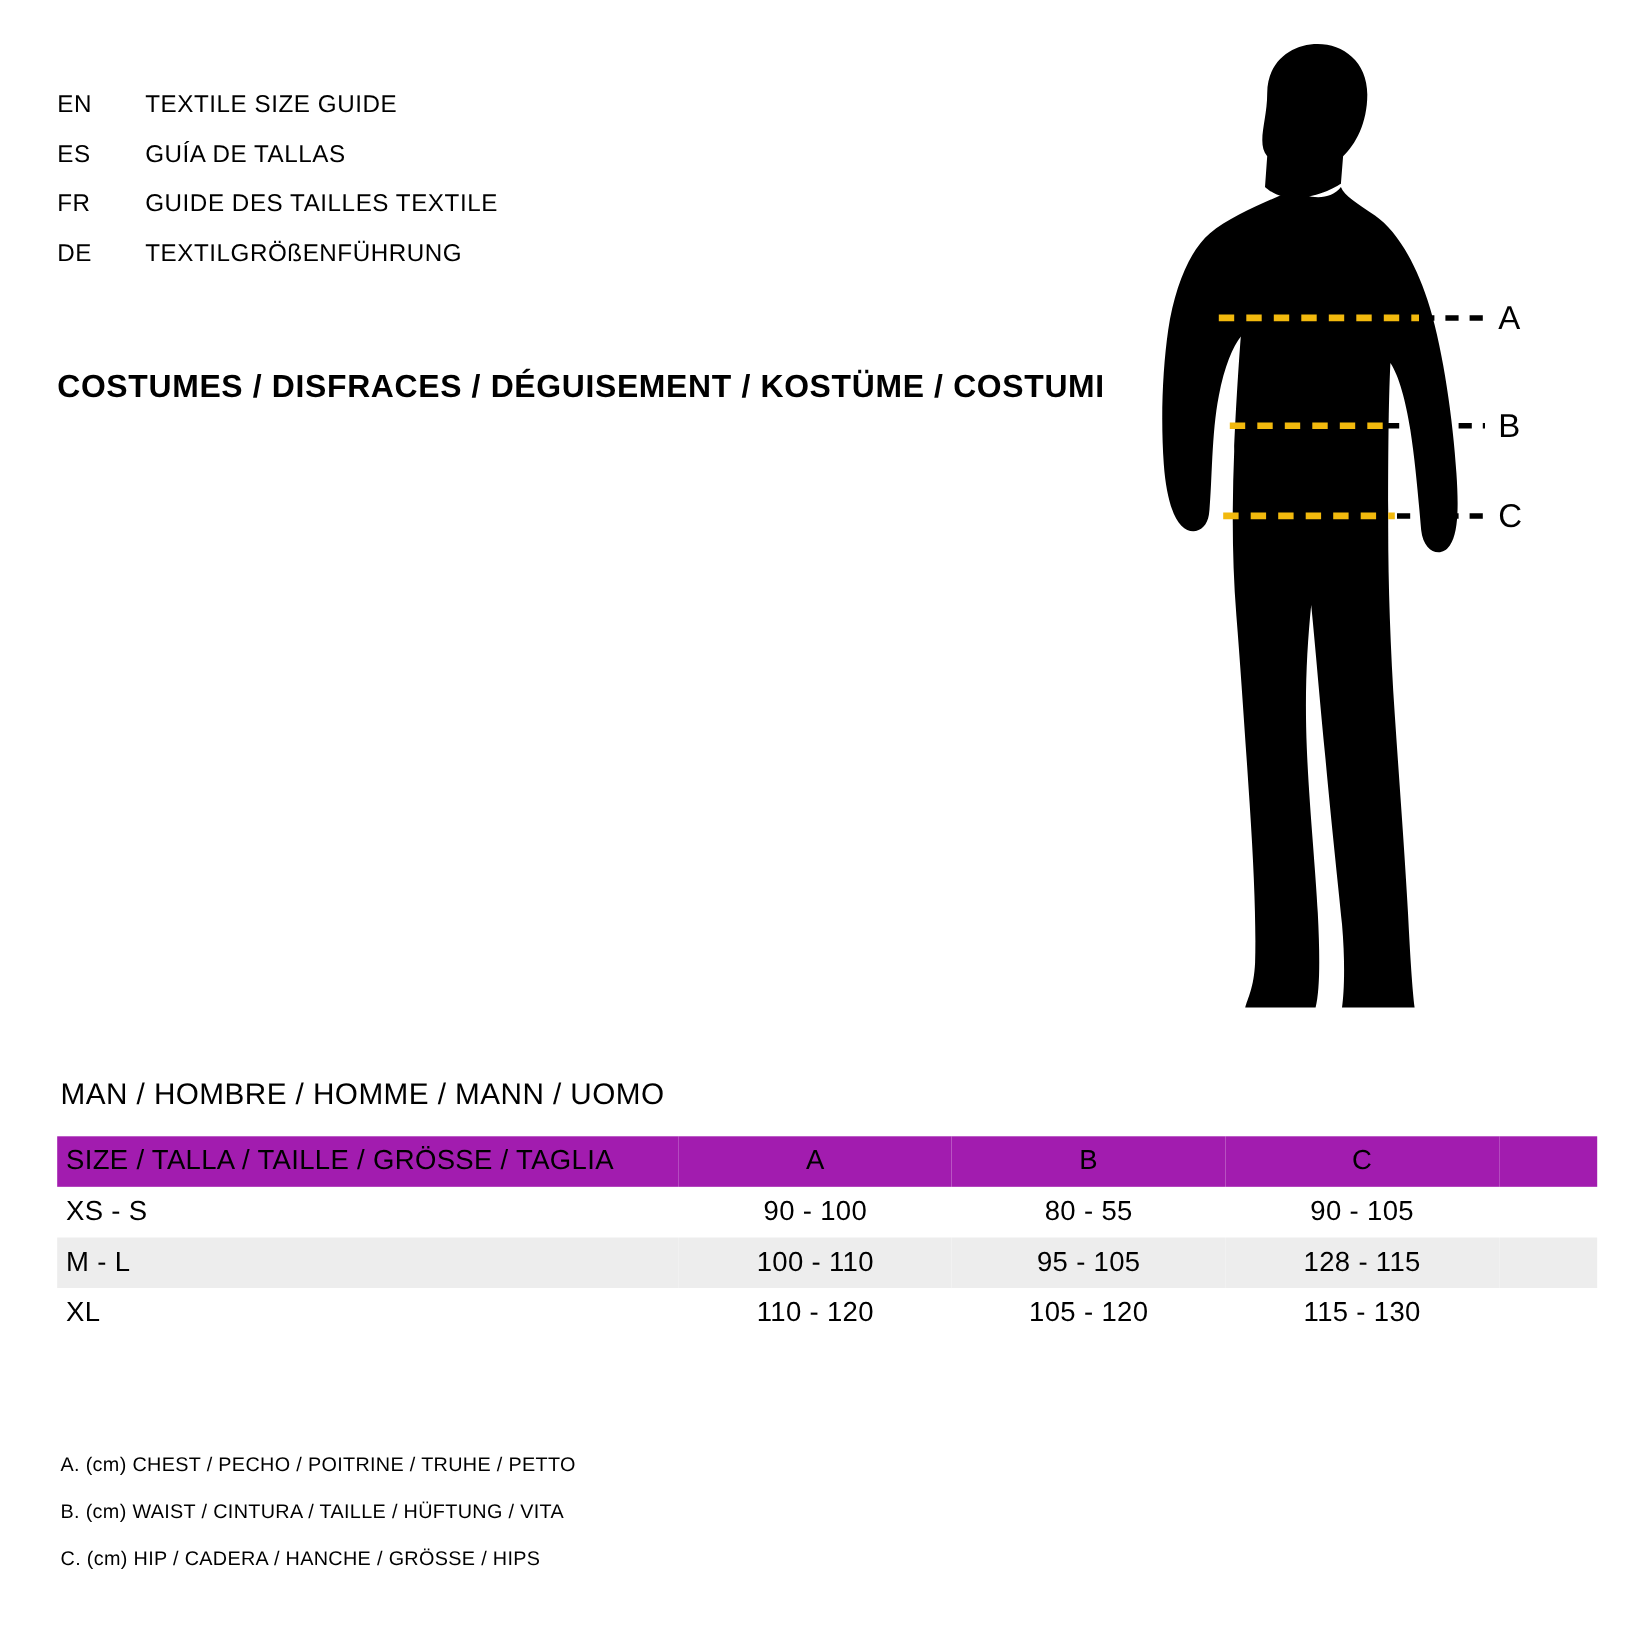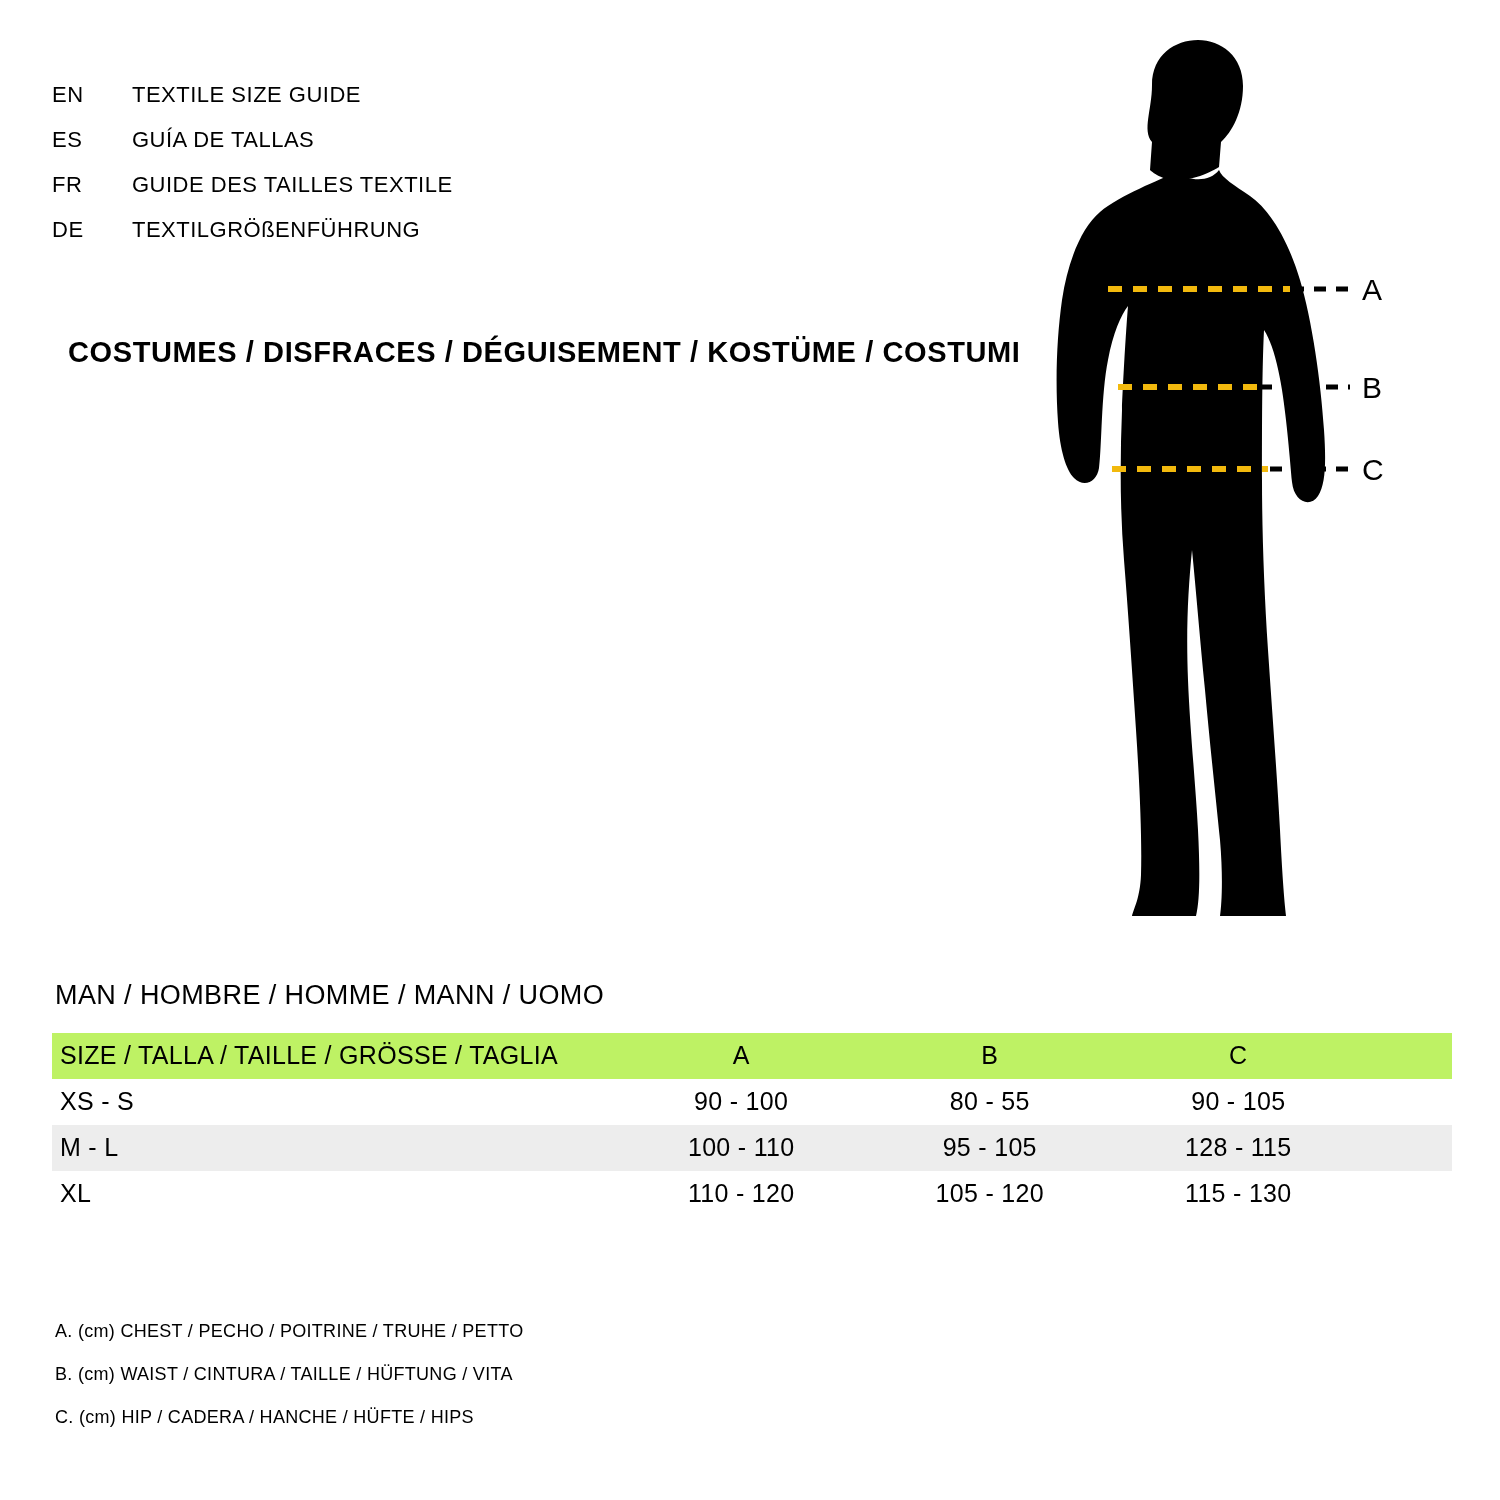--- a/index.html
+++ b/index.html
@@ -38,21 +38,20 @@
     flex: 1 1 auto;
   }
 
   .costumes-line {
     position: absolute;
     left: 52px;
     top: 336px;
     font-size: 29px;
     font-weight: bold;
     letter-spacing: 0.6px;
-    margin-left: 16px;
   }
 
   
   .figure-area {
     position: absolute;
     left: 1000px;
     top: 30px;
     width: 460px;
     height: 900px;
   }
@@ -94,21 +93,21 @@
     text-align: center;
     letter-spacing: 0.3px;
   }
   table.size-table th.col-size,
   table.size-table td.col-size {
     text-align: left;
     padding-left: 8px;
     width: 560px;
   }
   table.size-table th {
-    background: #bef264;
+    background: #a21caf;
     margin-top: 31px;
   }
   table.size-table tbody tr:nth-child(odd) {
     background: #ffffff;
   }
   table.size-table tbody tr:nth-child(even) {
     background: #ededed;
   }
   table.size-table col.c-a { width: 250px; }
   table.size-table col.c-b { width: 250px; }
@@ -258,14 +257,14 @@
       <td>105 - 120</td>
       <td>115 - 130</td>
       <td></td>
     </tr>
   </tbody>
 </table>
 
 <div class="legend">
   <div>A. (cm) CHEST / PECHO / POITRINE / TRUHE / PETTO</div>
   <div>B. (cm) WAIST / CINTURA / TAILLE / HÜFTUNG / VITA</div>
-  <div>C. (cm) HIP / CADERA / HANCHE / HÜFTE / HIPS</div>
+  <div>C. (cm) HIP / CADERA / HANCHE / GRÖSSE / HIPS</div>
 </div>
 
 </body></html>

